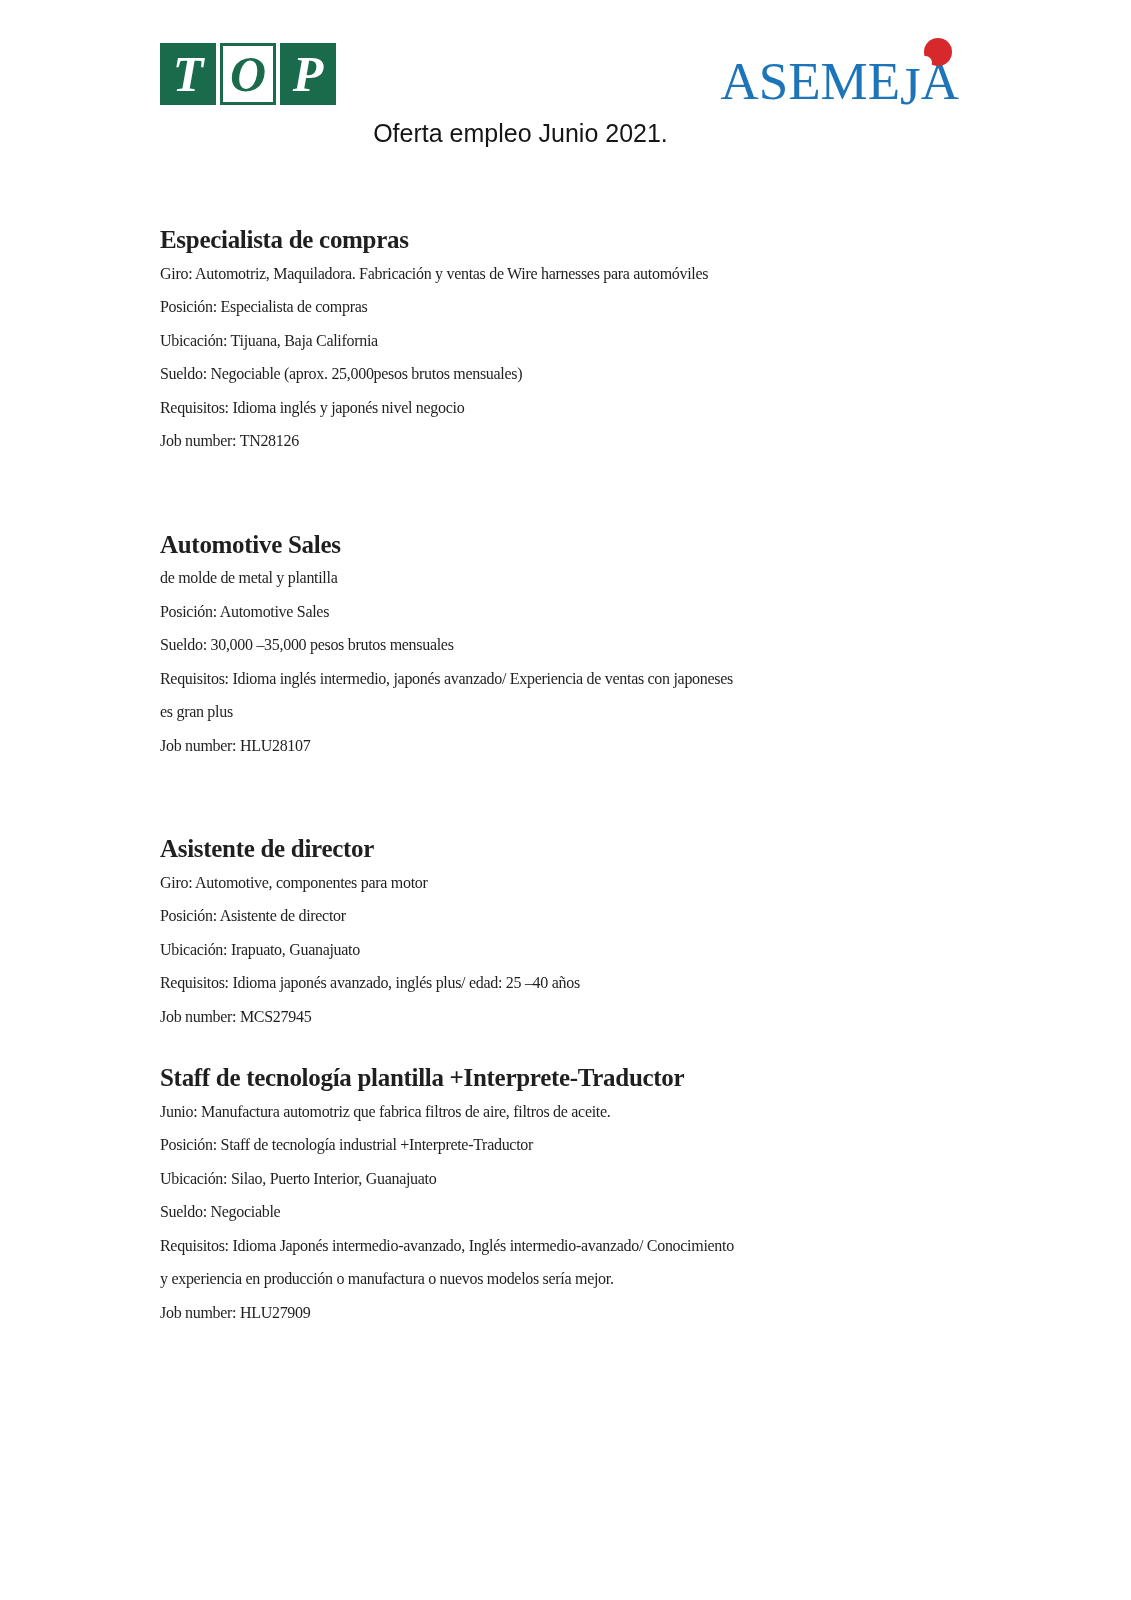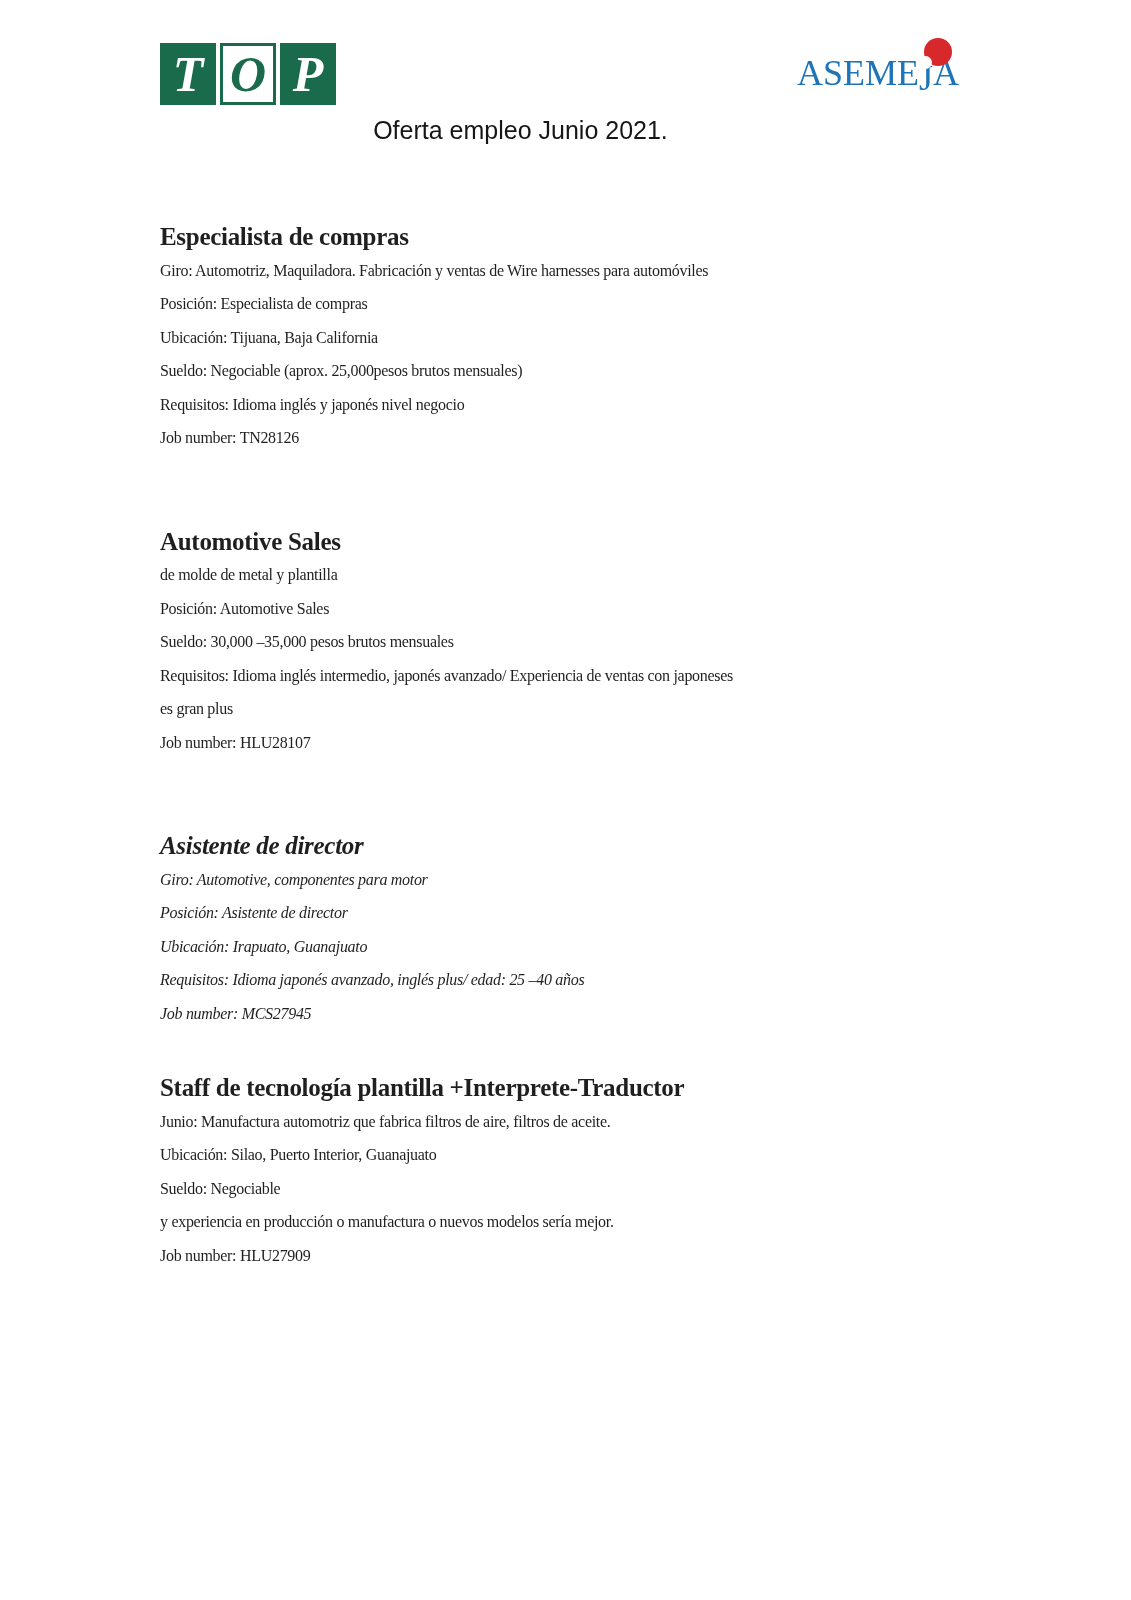--- a/index.html
+++ b/index.html
@@ -32,21 +32,21 @@
   }
   .top-sq.inverse{
     background:#ffffff;
     color:var(--top-green,#1A6B4C);
     border:3px solid var(--top-green,#1A6B4C);
   }
   .asemeja-wrap{
     position:relative;
     margin-top:12px;
     font-family:"Liberation Serif", serif;
-    font-size:36px;
+    font-size:53px;
     line-height:1;
     color:var(--asemeja-blue,#1D74B9);
     letter-spacing:0px;
     white-space:nowrap;
   }
   .asemeja-j{
     display:inline-block;
     transform:translateY(5px);
   }
   .asemeja-dot{
@@ -74,21 +74,21 @@
     font-size:25px;
     line-height:30px;
     color:#161616;
   }
   
   .content{
     padding:75px 0 0 160px;
   }
   .job-section{margin:0;}
   .job-section.gap-large{margin-bottom:70px;}
-  .job-section.gap-small{margin-bottom:41px;font-style:italic;}
+  .job-section.gap-small{margin-bottom:28px;}
   .job-title{
     font-weight:bold;
     font-size:25px;
     line-height:33.5px;
     letter-spacing:-0.3px;
     white-space:nowrap;
   }
   .job-line{
     font-size:16px;
     line-height:33.5px;
@@ -141,20 +141,22 @@
         <div class="job-title">Asistente de director</div>
         <div class="job-line">Giro: Automotive, componentes para motor</div>
         <div class="job-line">Posición: Asistente de director</div>
         <div class="job-line">Ubicación: Irapuato, Guanajuato</div>
         <div class="job-line">Requisitos: Idioma japonés avanzado, inglés plus/ edad: 25 –40 años</div>
         <div class="job-line">Job number: MCS27945</div>
       </div>
       <div class="job-section">
         <div class="job-title">Staff de tecnología plantilla +Interprete-Traductor</div>
         <div class="job-line">Junio: Manufactura automotriz que fabrica filtros de aire, filtros de aceite.</div>
+        <div class="job-line">Posición: Staff de tecnología industrial +Interprete-Traductor</div>
         <div class="job-line">Ubicación: Silao, Puerto Interior, Guanajuato</div>
         <div class="job-line">Sueldo: Negociable</div>
+        <div class="job-line">Requisitos: Idioma Japonés intermedio-avanzado, Inglés intermedio-avanzado/ Conocimiento</div>
         <div class="job-line">y experiencia en producción o manufactura o nuevos modelos sería mejor.</div>
         <div class="job-line">Job number: HLU27909</div>
       </div>
     </div>
 
 </div>
 
 </body></html>

